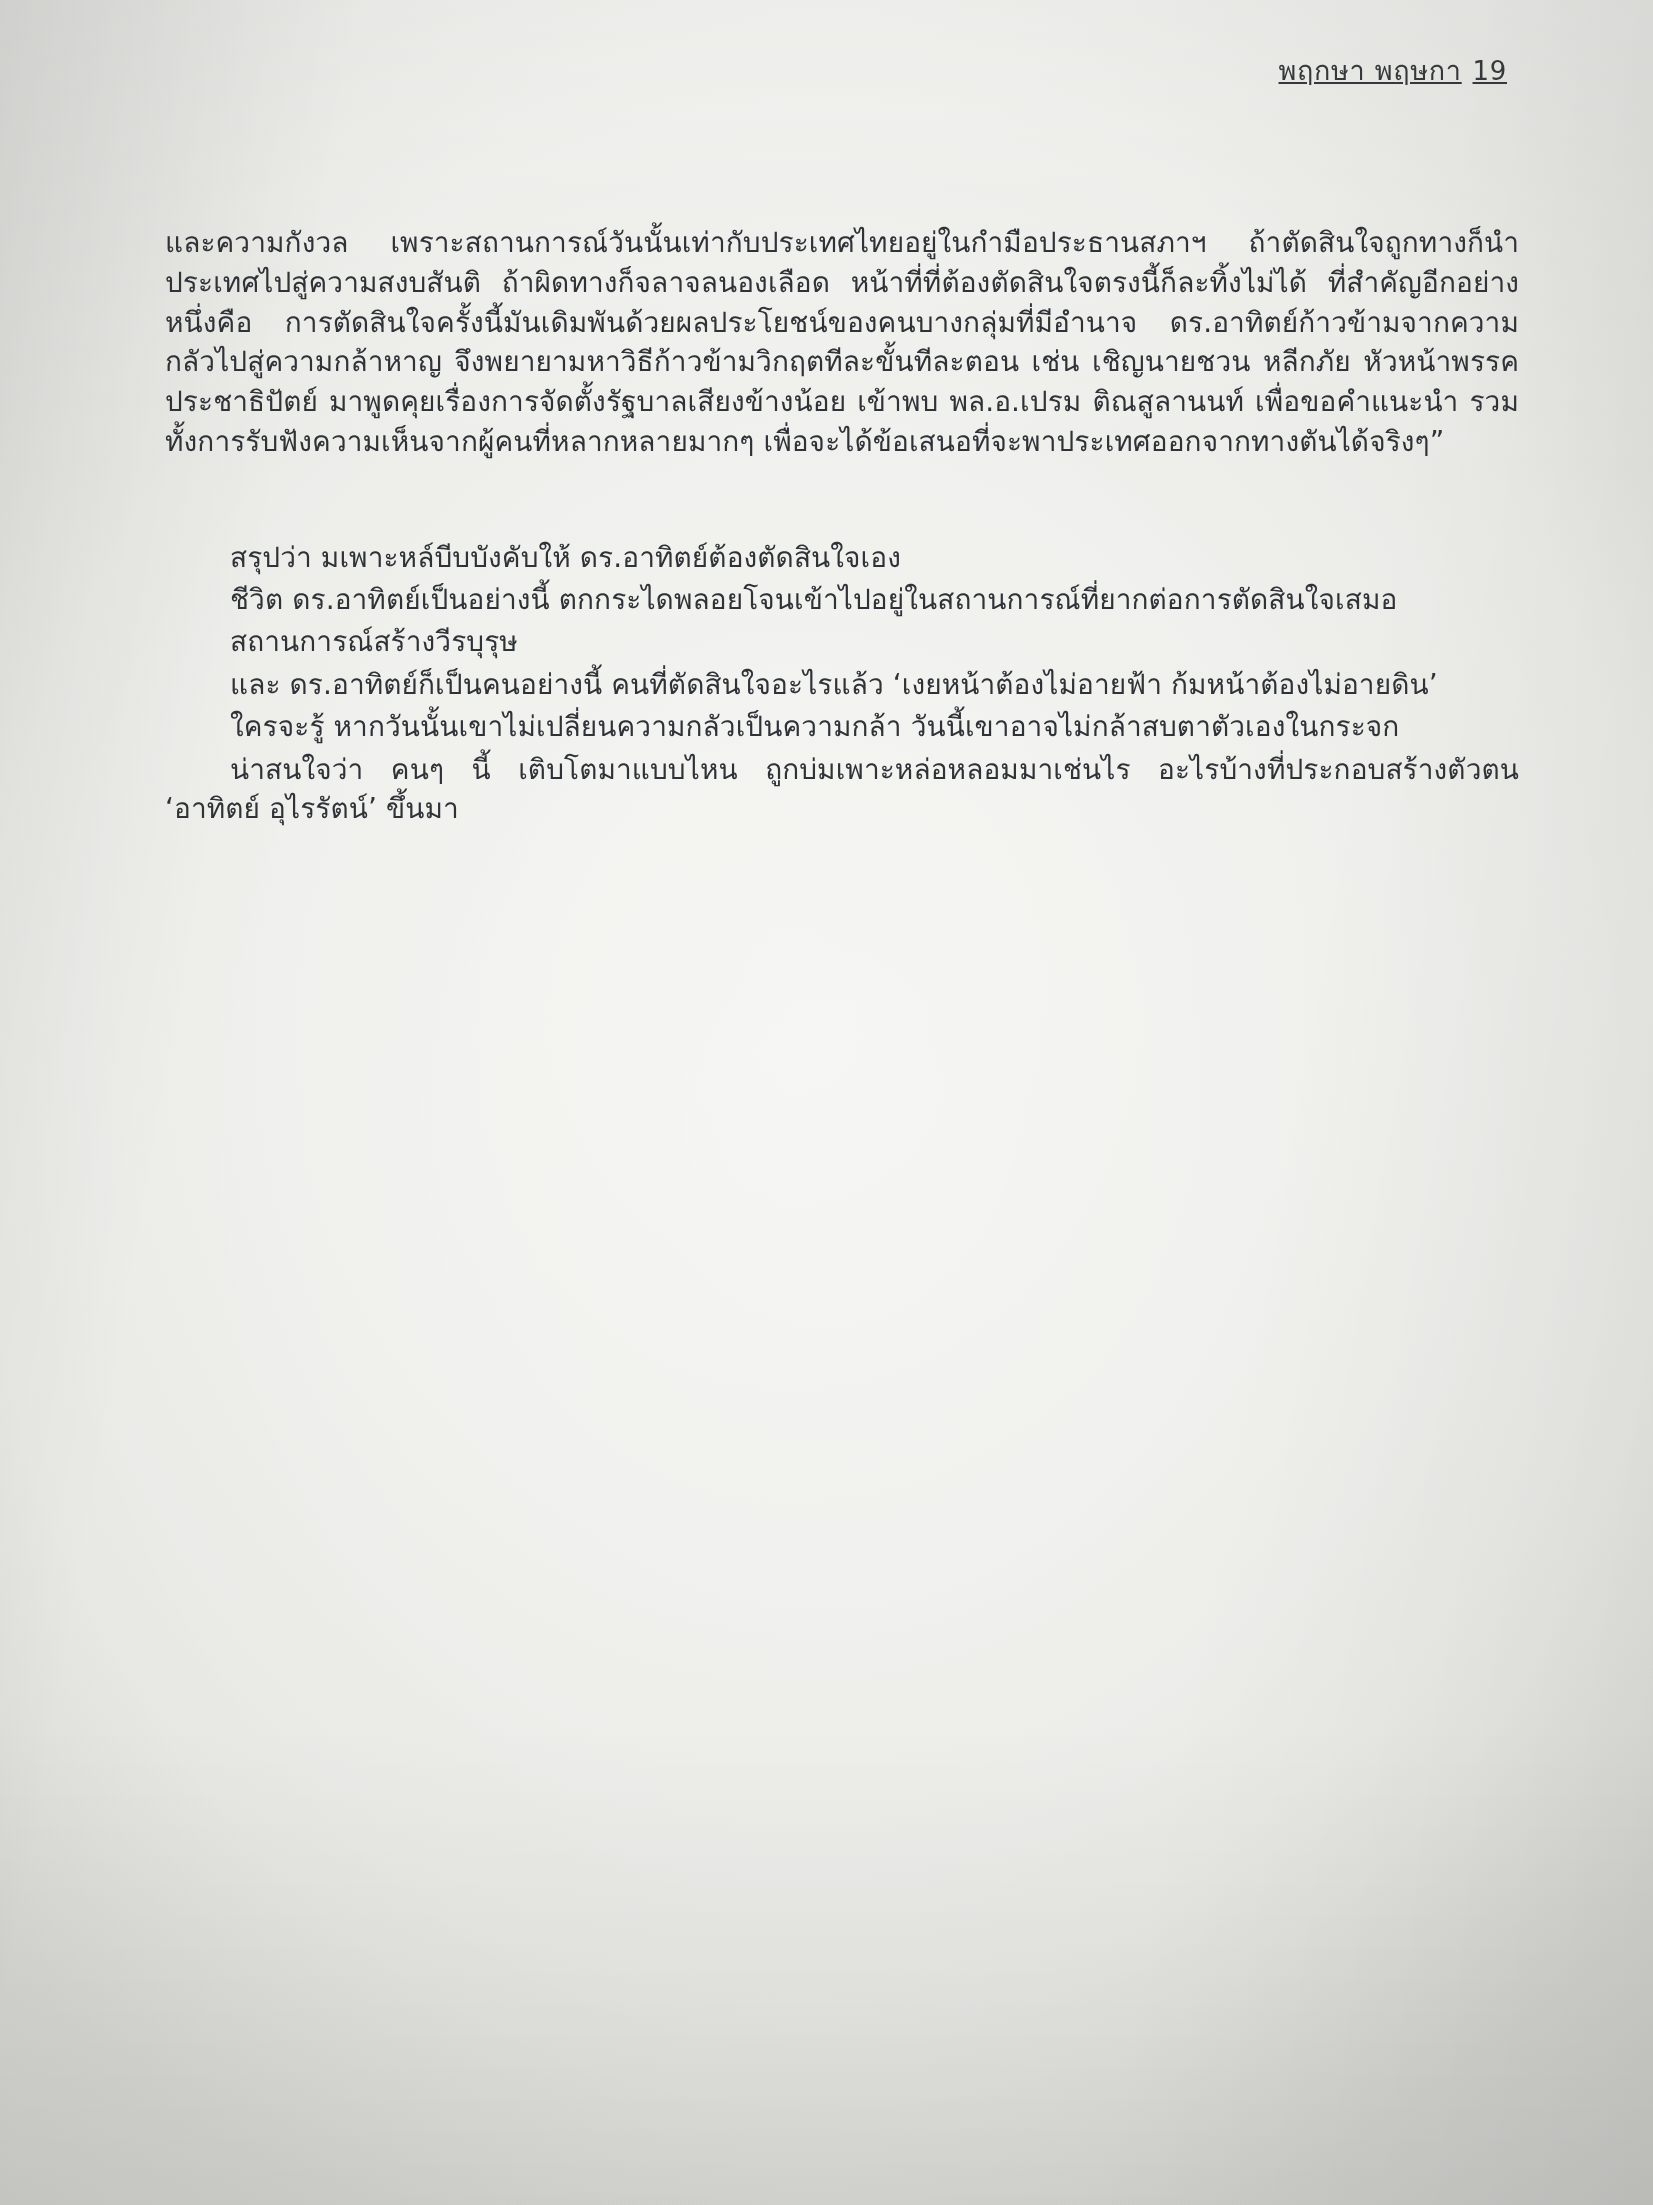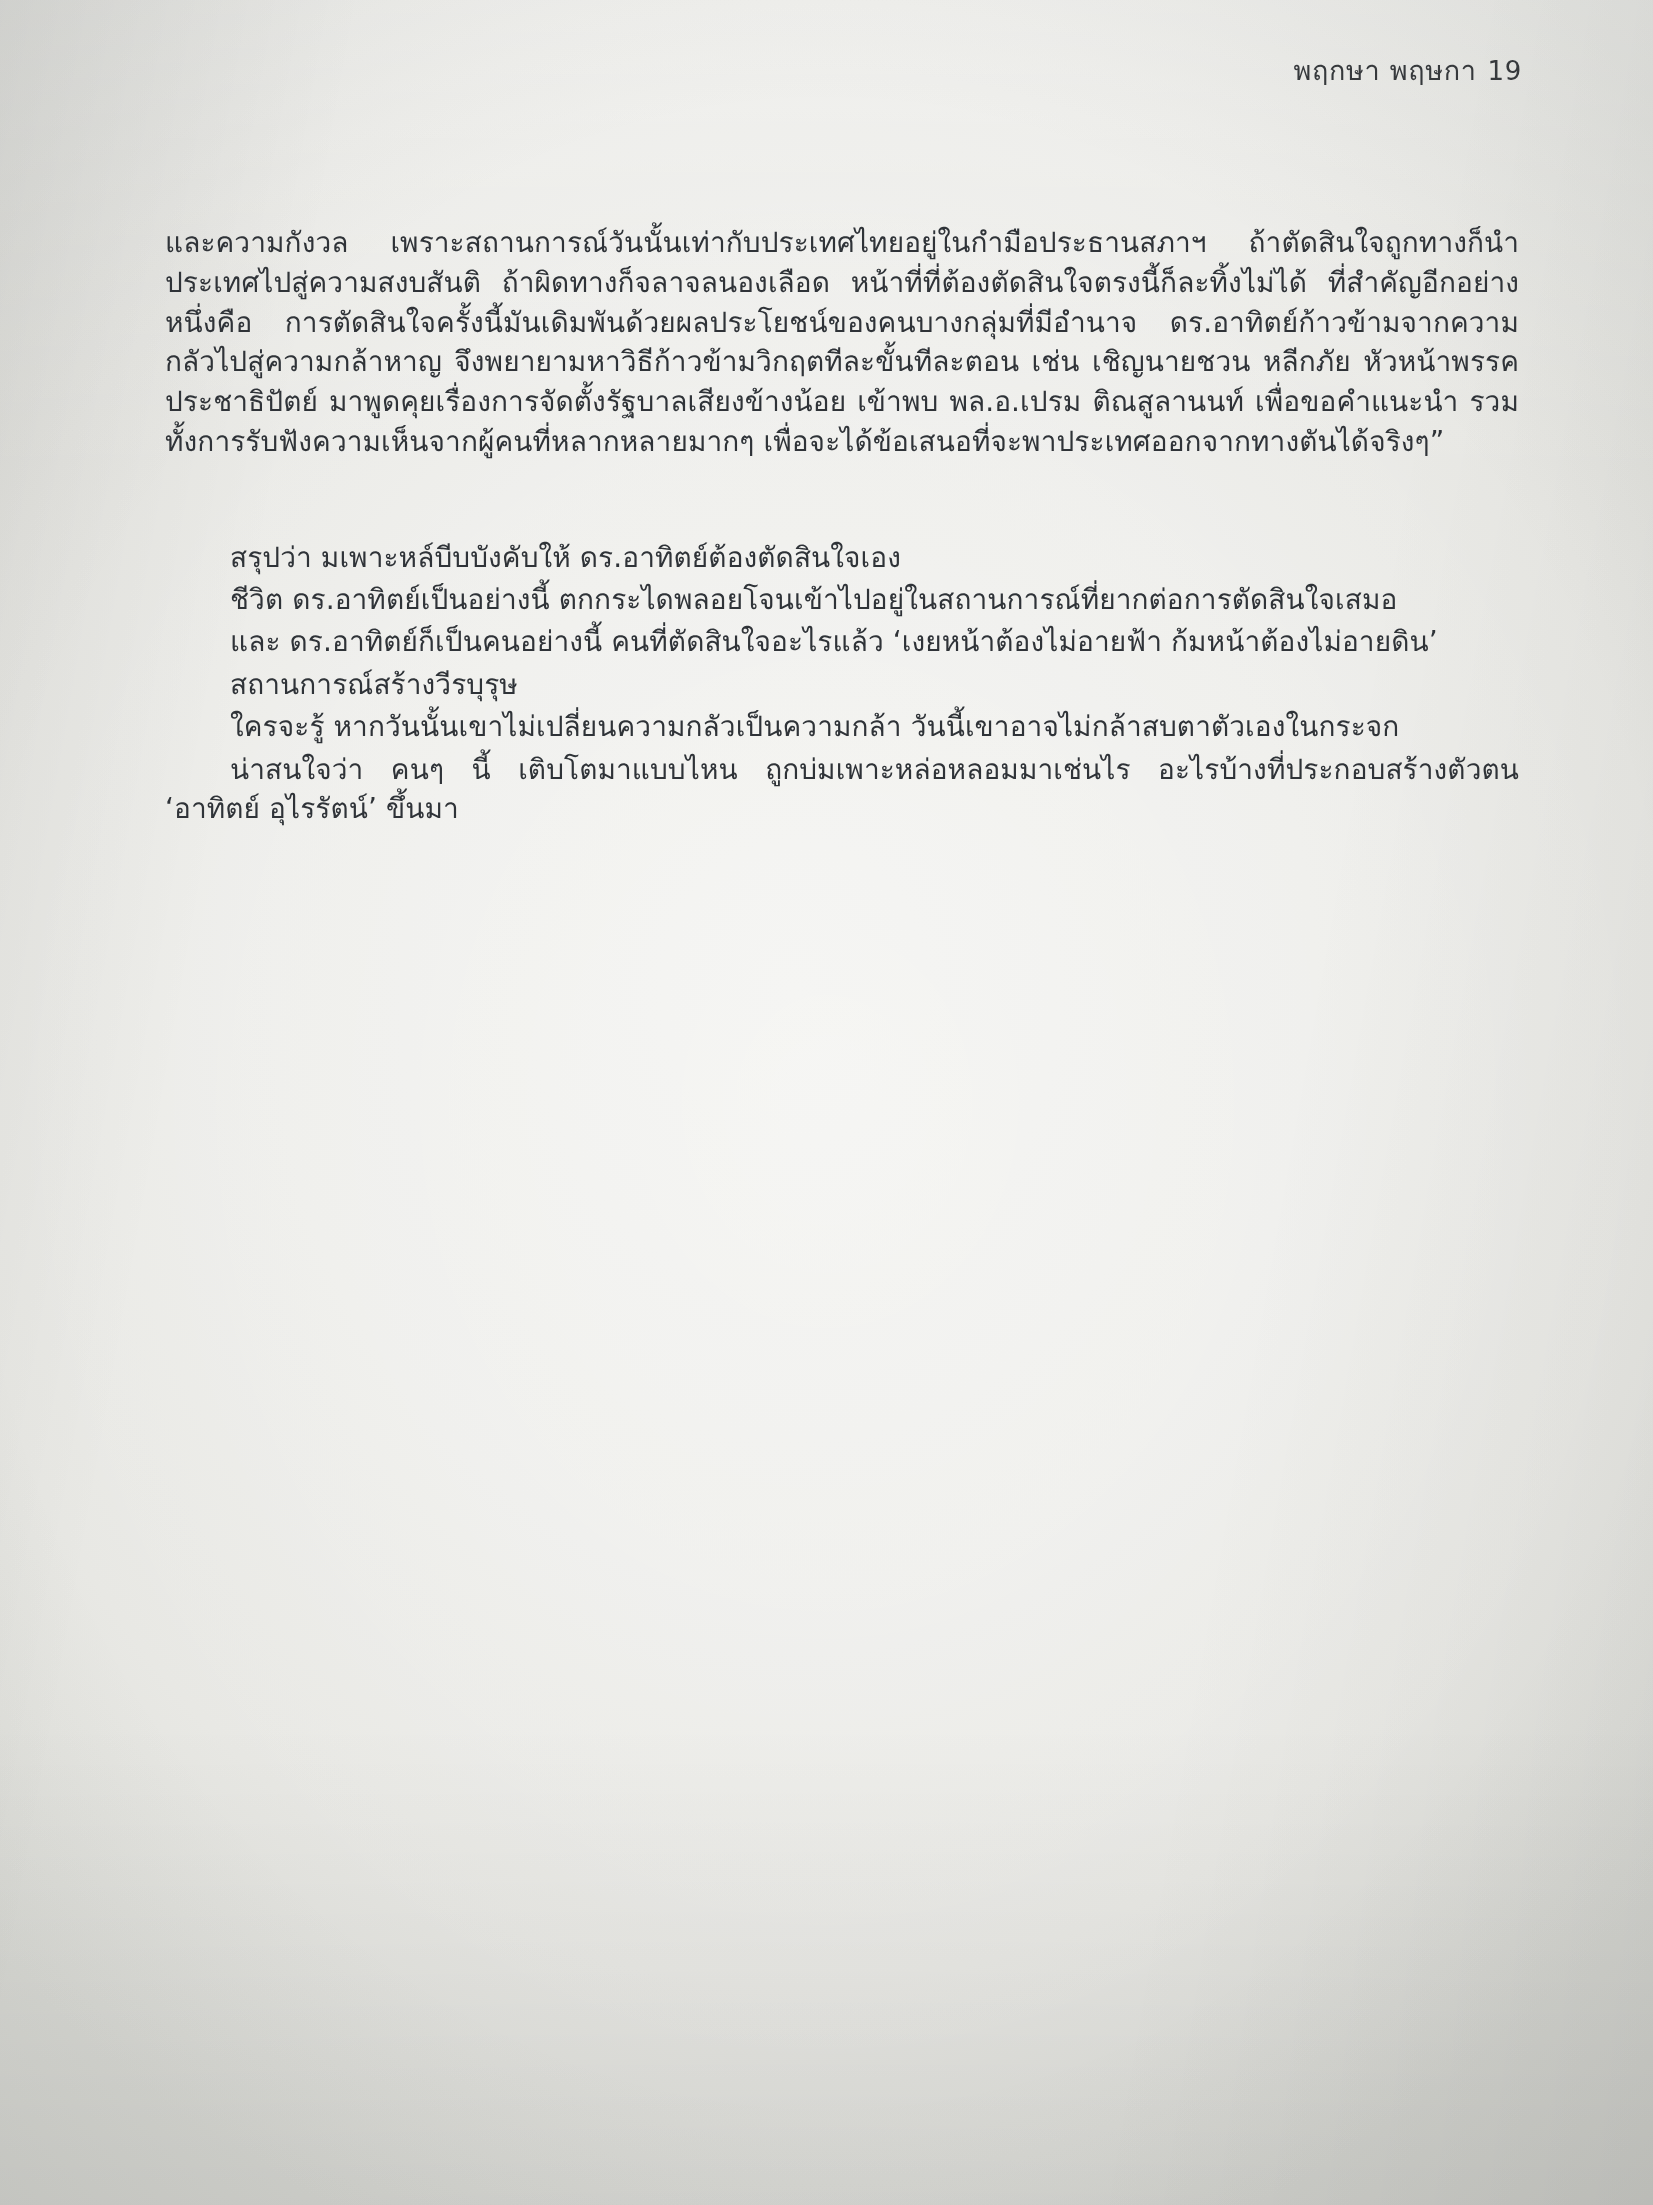--- a/index.html
+++ b/index.html
@@ -31,26 +31,27 @@
     content: "";
     position: absolute;
     inset: 0;
     background: radial-gradient(ellipse 85% 75% at 50% 50%, rgba(255,255,255,0.30) 0%, rgba(255,255,255,0.0) 60%, rgba(60,60,55,0.10) 100%);
     pointer-events: none;
   }
 
   .running-head {
     position: absolute;
     top: 49px;
-    right: 132px;
+    right: 147px;
     font-size: 27px;
     letter-spacing: 0.7px;
     color: #36393c;
     white-space: nowrap;
     z-index: 2;
+    text-decoration: underline;
   }
   .running-head .folio {
     margin-left: 10.8px;
     font-size: 26px;
   }
 
   .textblock {
     position: absolute;
     left: 165px;
     right: 135px;
@@ -89,20 +90,20 @@
     <span>พฤกษา พฤษกา</span><span class="folio">19</span>
   </div>
 
   <div class="textblock">
     <p class="first">และความกังวล  เพราะสถานการณ์วันนั้นเท่ากับประเทศไทยอยู่ในกำมือประธานสภาฯ  ถ้าตัดสินใจถูกทางก็นำประเทศไปสู่ความสงบสันติ ถ้าผิดทางก็จลาจลนองเลือด  หน้าที่ที่ต้องตัดสินใจตรงนี้ก็ละทิ้งไม่ได้ ที่สำคัญอีกอย่างหนึ่งคือ  การตัดสินใจครั้งนี้มันเดิมพันด้วยผลประโยชน์ของคนบางกลุ่มที่มีอำนาจ  ดร.อาทิตย์ก้าวข้ามจากความกลัวไปสู่ความกล้าหาญ  จึงพยายามหาวิธีก้าวข้ามวิกฤตทีละขั้นทีละตอน  เช่น เชิญนายชวน  หลีกภัย  หัวหน้าพรรคประชาธิปัตย์  มาพูดคุยเรื่องการจัดตั้งรัฐบาลเสียงข้างน้อย เข้าพบ พล.อ.เปรม  ติณสูลานนท์ เพื่อขอคำแนะนำ รวมทั้งการรับฟังความเห็นจากผู้คนที่หลากหลายมากๆ เพื่อจะได้ข้อเสนอที่จะพาประเทศออกจากทางตันได้จริงๆ”</p>
 
     <div class="gap"></div>
 
     <p class="indent">สรุปว่า มเพาะหล์บีบบังคับให้ ดร.อาทิตย์ต้องตัดสินใจเอง</p>
     <p class="indent">ชีวิต  ดร.อาทิตย์เป็นอย่างนี้  ตกกระไดพลอยโจนเข้าไปอยู่ในสถานการณ์ที่ยากต่อการตัดสินใจเสมอ</p>
+    <p class="indent">สถานการณ์สร้างวีรบุรุษ</p>
     <p class="indent">และ ดร.อาทิตย์ก็เป็นคนอย่างนี้ คนที่ตัดสินใจอะไรแล้ว ‘เงยหน้าต้องไม่อายฟ้า  ก้มหน้าต้องไม่อายดิน’</p>
-    <p class="indent">สถานการณ์สร้างวีรบุรุษ</p>
     <p class="indent">ใครจะรู้  หากวันนั้นเขาไม่เปลี่ยนความกลัวเป็นความกล้า  วันนี้เขาอาจไม่กล้าสบตาตัวเองในกระจก</p>
     <p class="indent">น่าสนใจว่า คนๆ นี้ เติบโตมาแบบไหน ถูกบ่มเพาะหล่อหลอมมาเช่นไร อะไรบ้างที่ประกอบสร้างตัวตน ‘อาทิตย์ อุไรรัตน์’ ขึ้นมา</p>
   </div>
 
 </div>
 
 
 </body></html>

